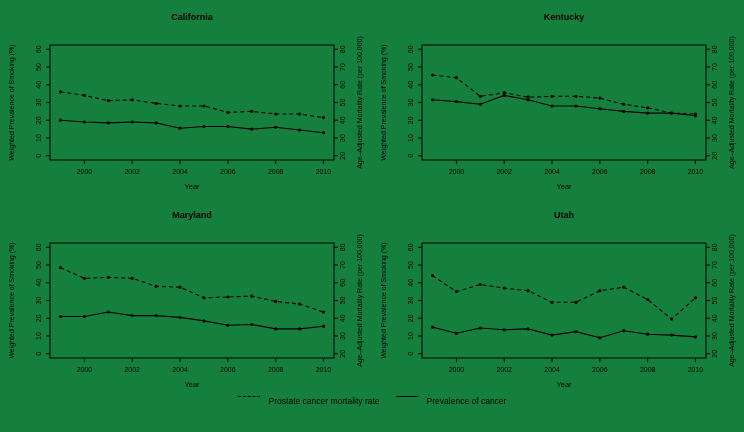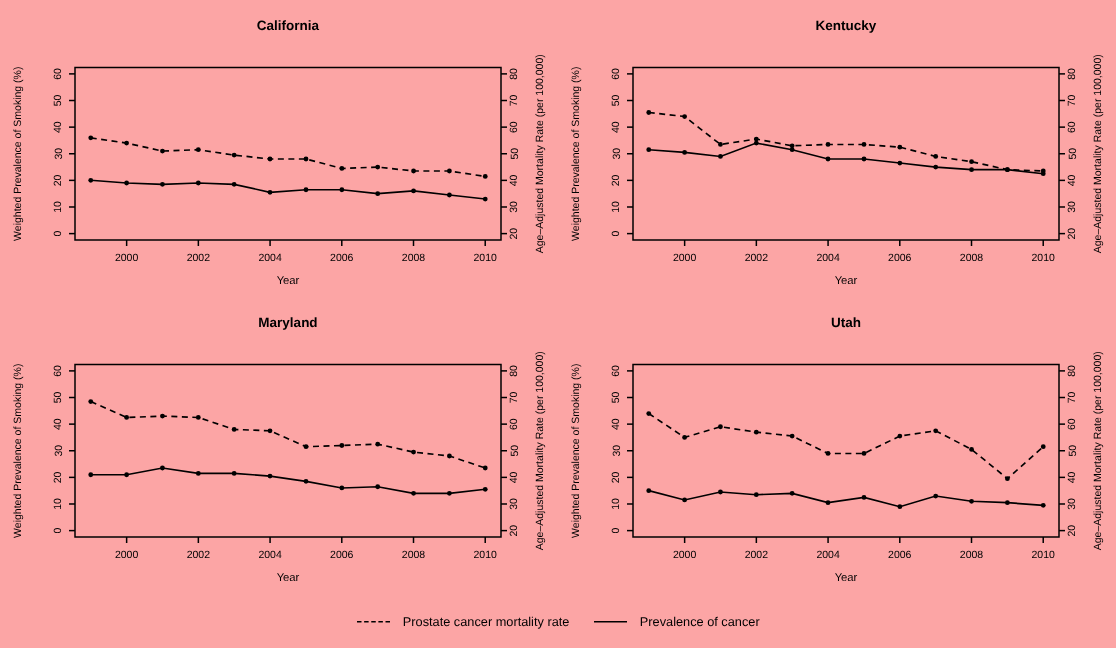--- a/index.html
+++ b/index.html
@@ -1,24 +1,24 @@
 <!DOCTYPE html>
 <html><head>
 <meta charset="utf-8">
 <style>
   html,body{margin:0;padding:0;background:#ffffff;}
   .figure{
-    width:744px;height:432px;background:#fca5a5;position:relative;
+    width:744px;height:432px;background:#15803d;position:relative;
     font-family:"Liberation Sans", sans-serif;color:#000;
     overflow:hidden;
   }
   .panels{display:grid;grid-template-columns:372px 372px;grid-template-rows:198px 198px;}
   .panel svg{display:block;}
   .legend{
-    height:36px;display:flex;align-items:center;justify-content:center;
+    height:36px;display:flex;align-items:flex-start;justify-content:center;
     font-size:8.5px;color:#000;
   }
   .legend .sample{display:inline-block;width:22px;height:0;margin-right:9px;}
   .legend .sample.dashed{border-top:1.5px dashed #000;}
   .legend .sample.solid{border-top:1.5px solid #000;}
   .legend .legend-label{margin-right:16px;white-space:nowrap;}
   .legend .legend-label:last-child{margin-right:0;}
 </style>
 </head>
 <body>

